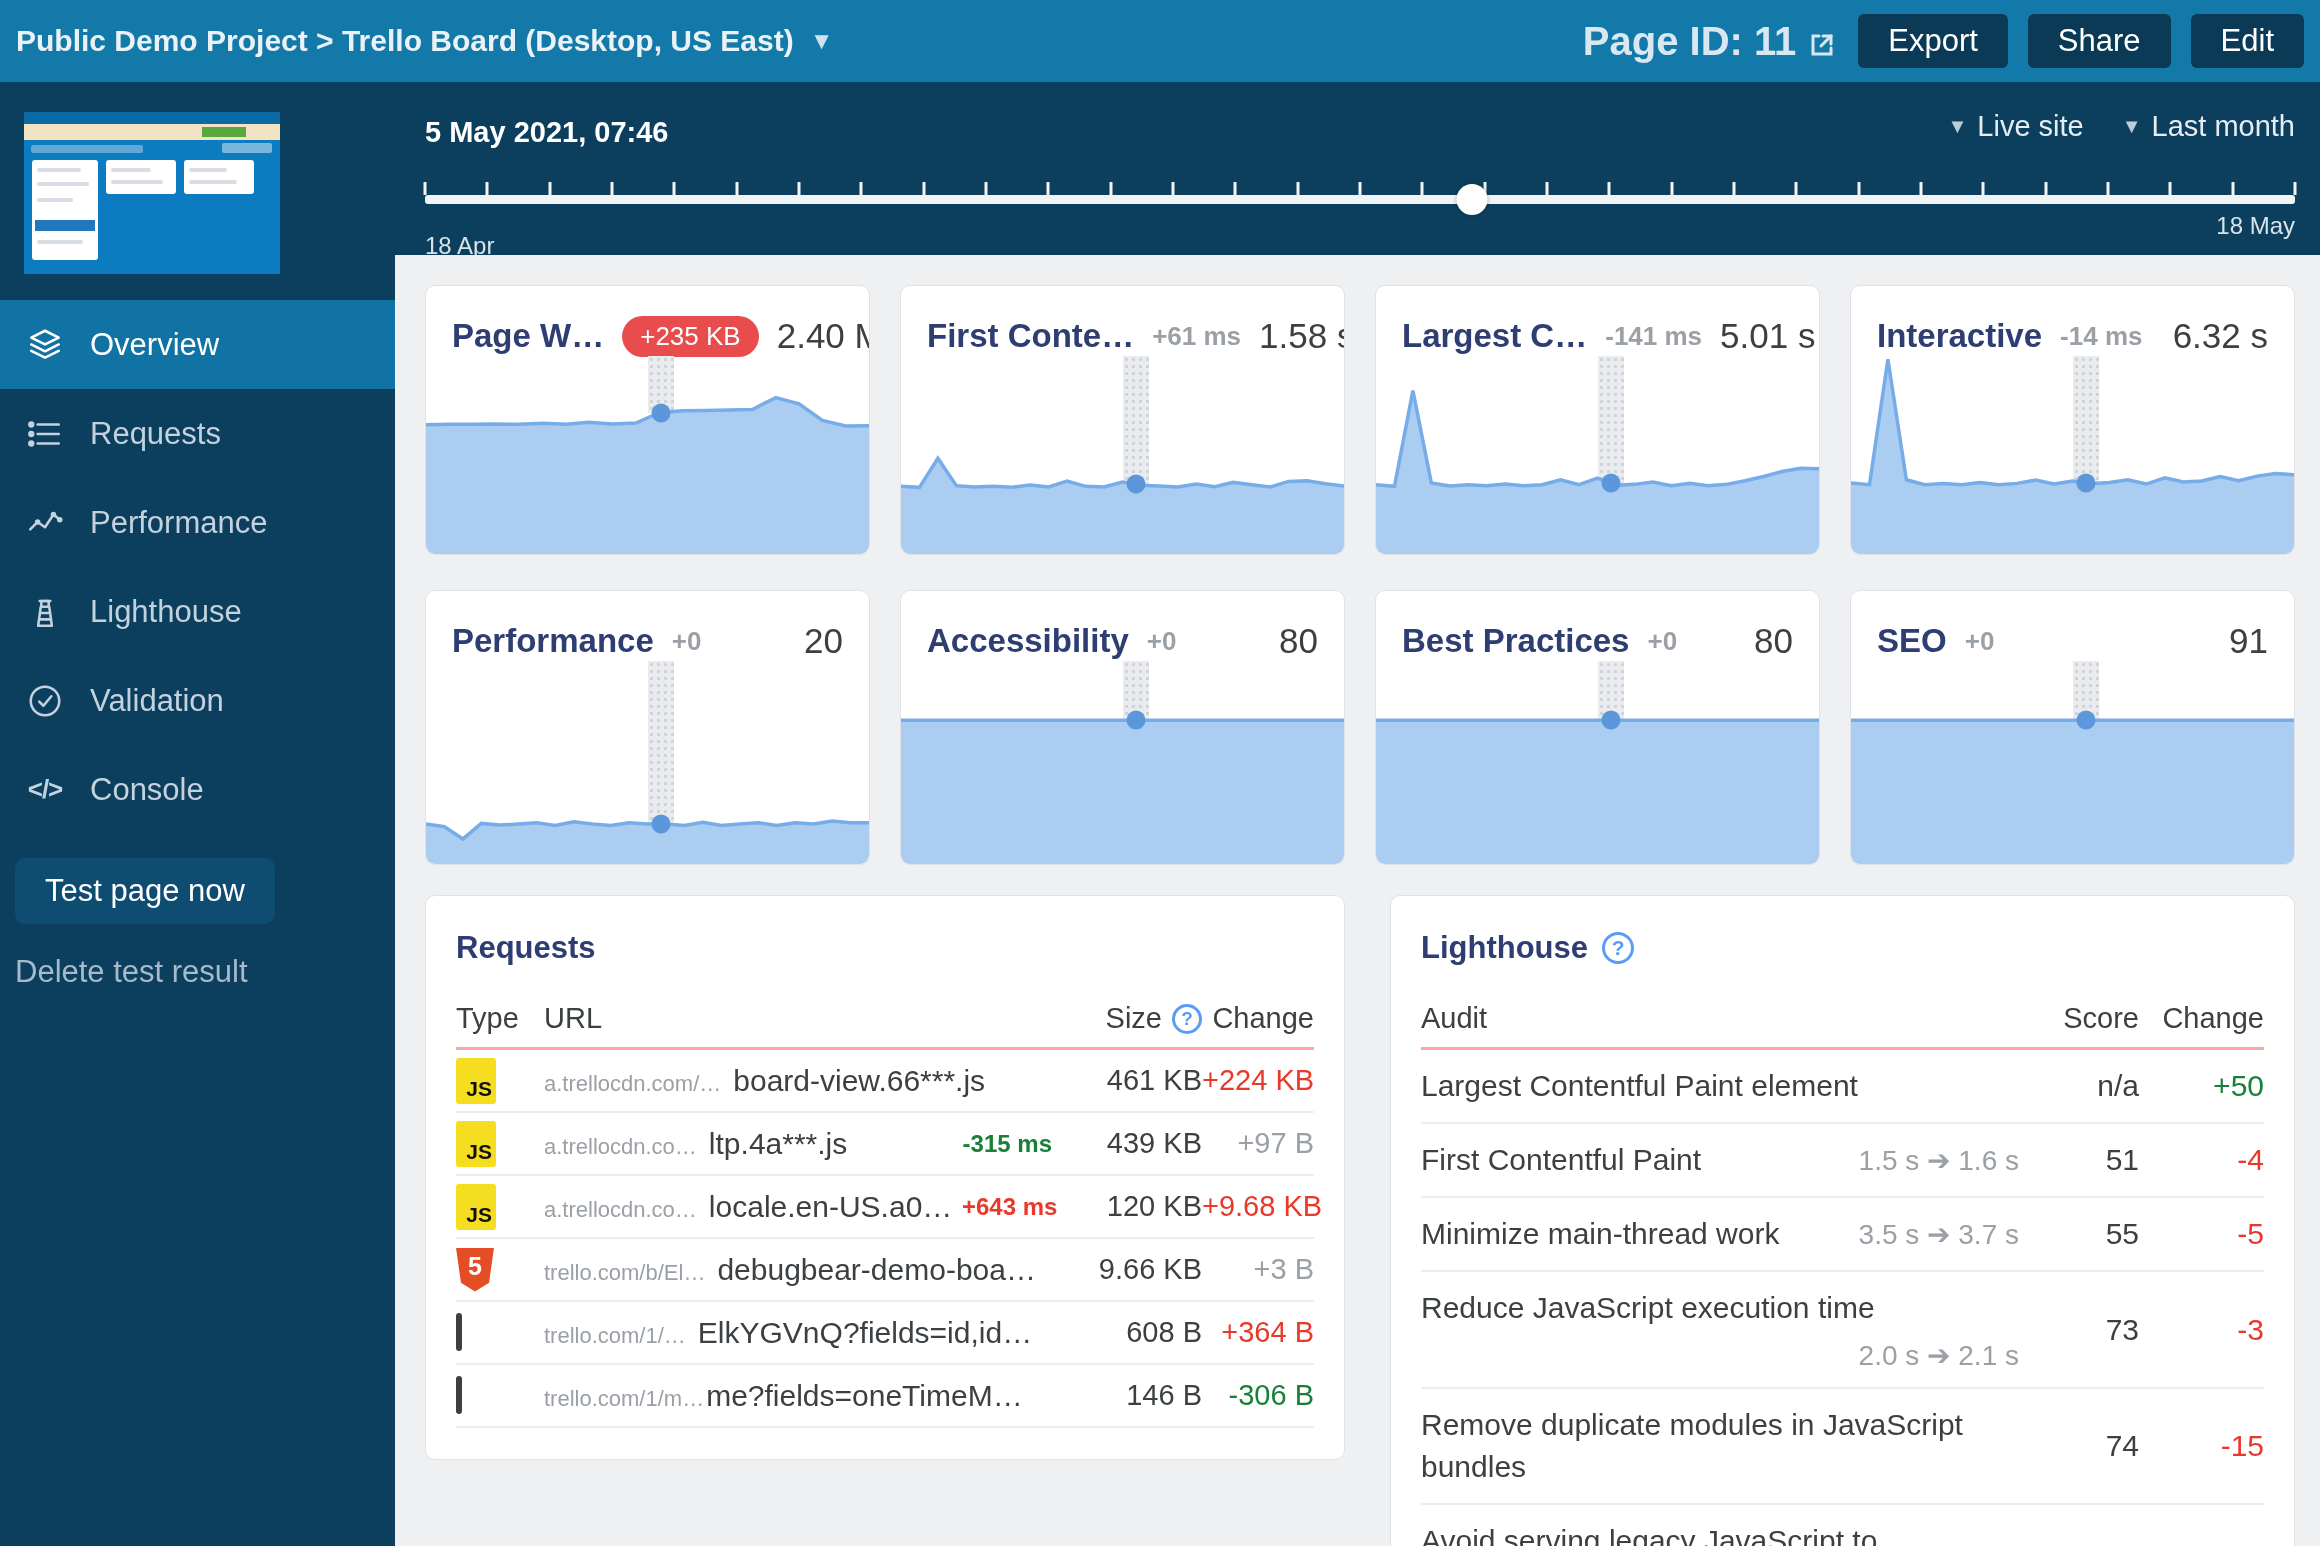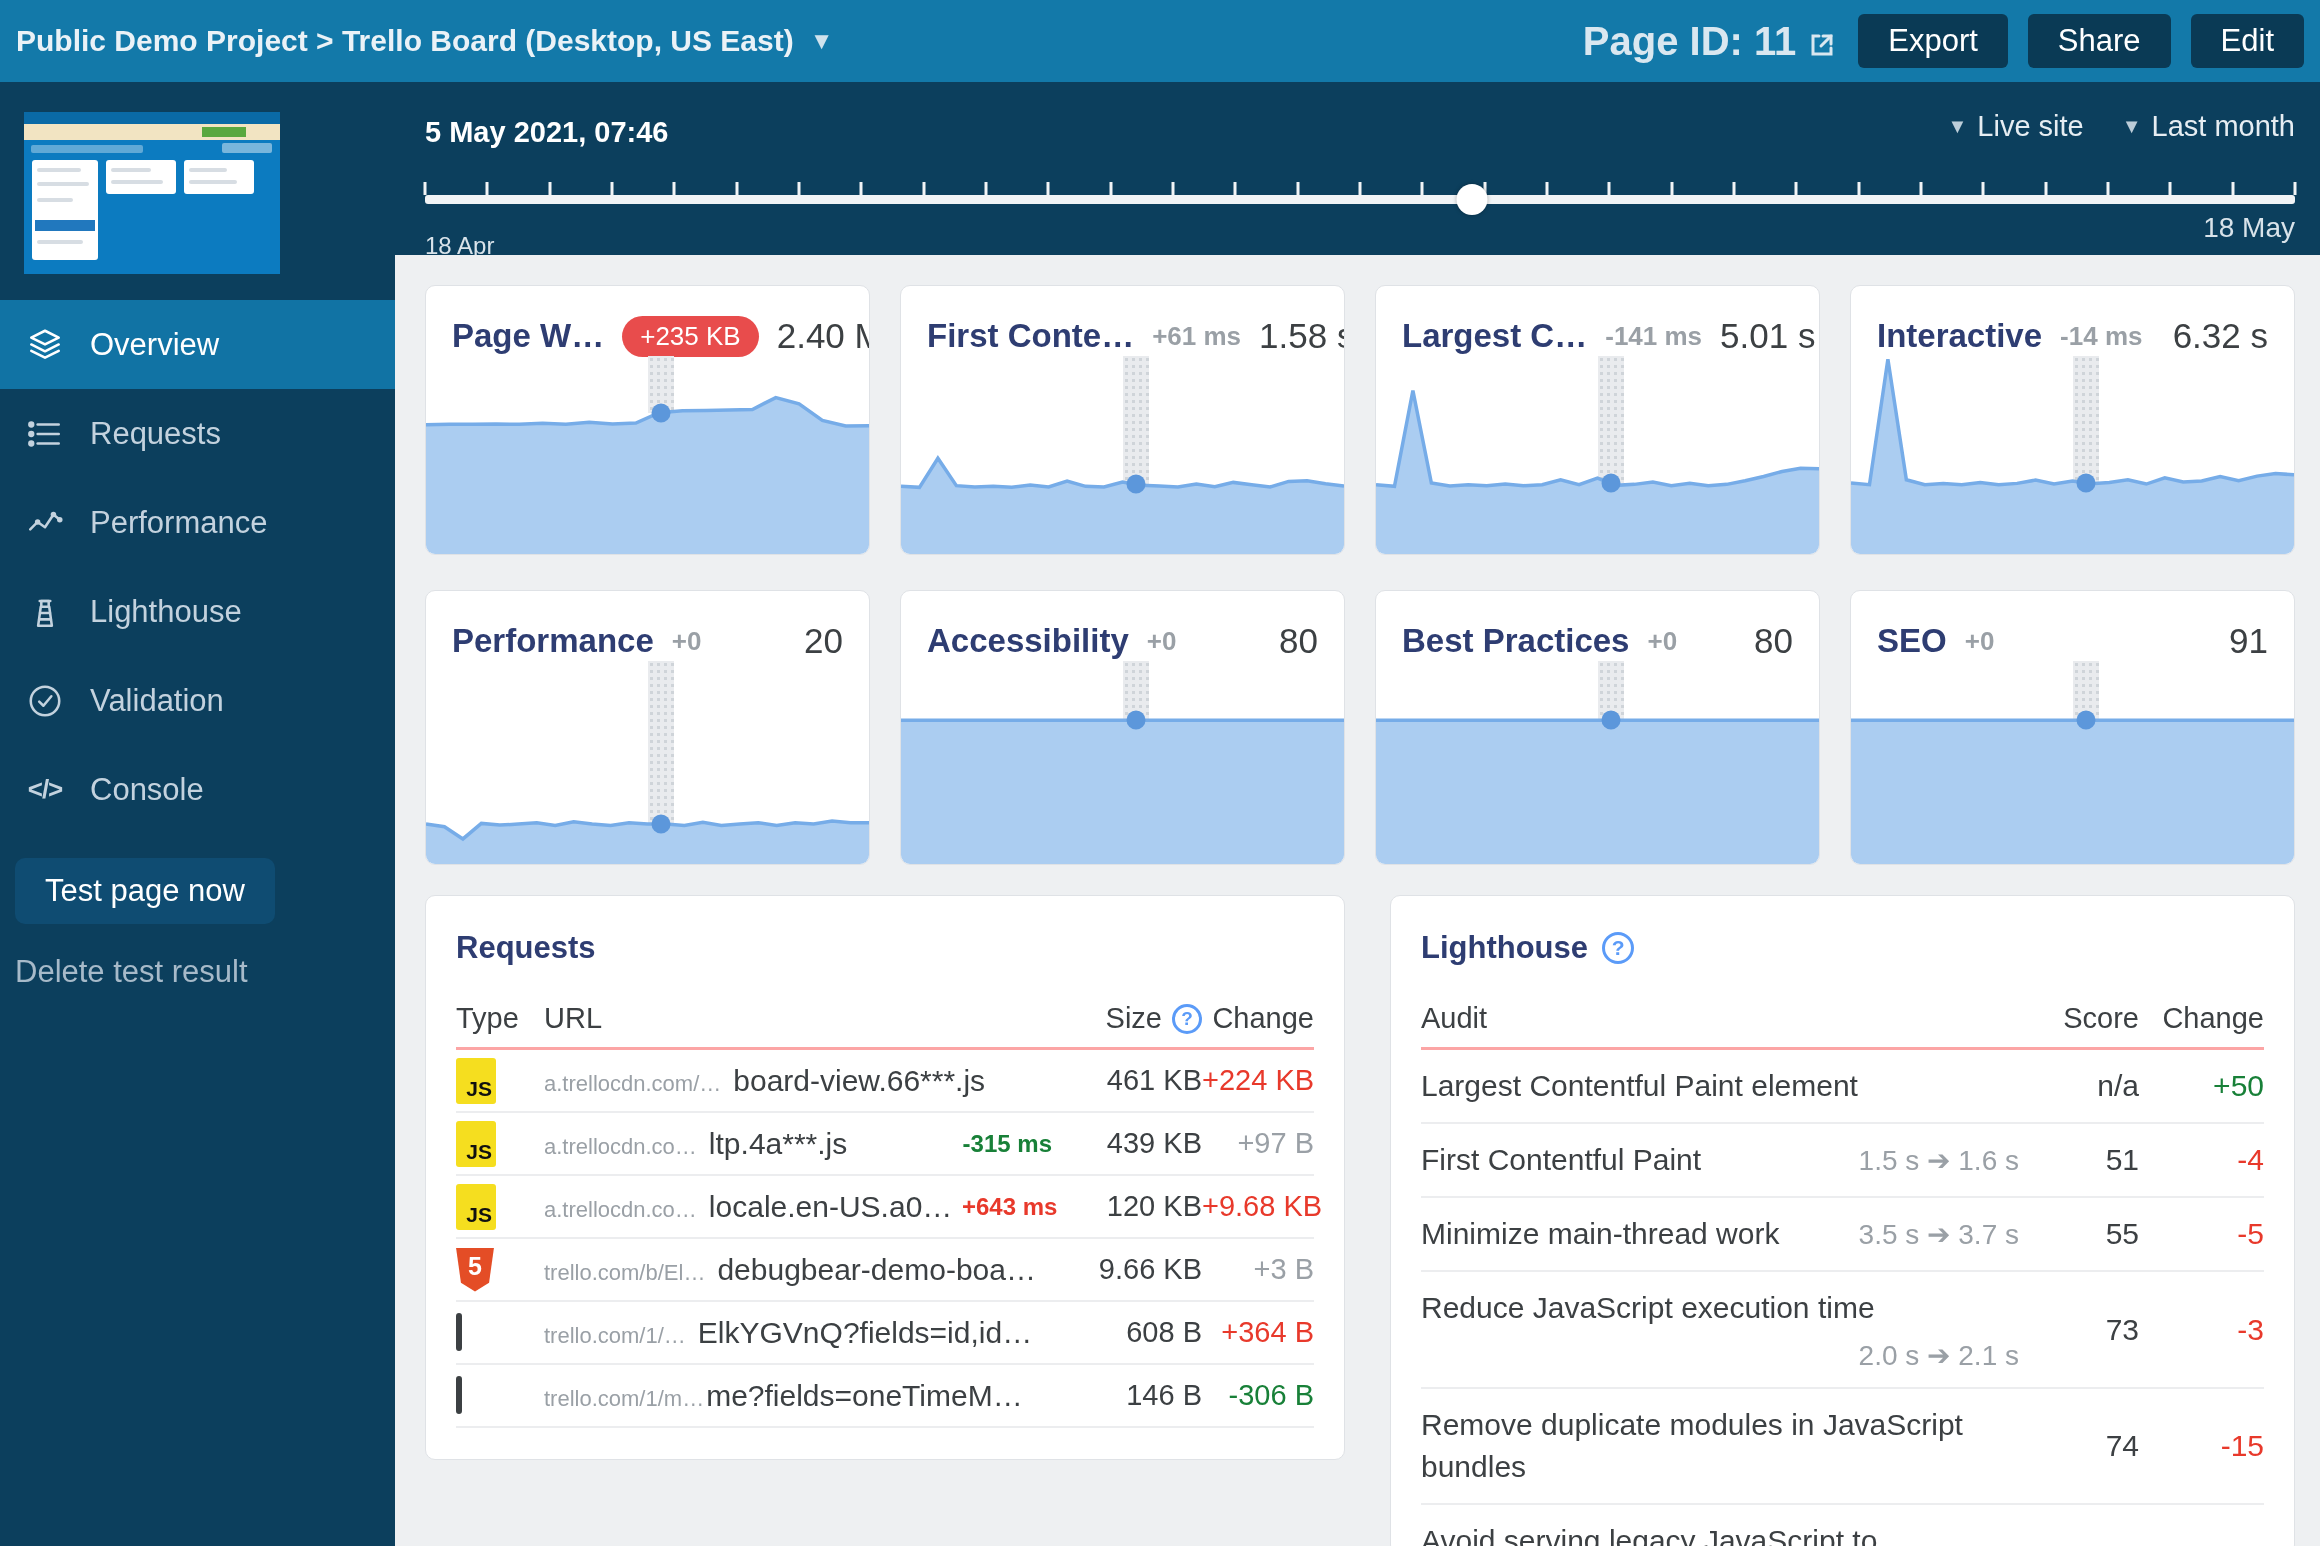--- a/index.html
+++ b/index.html
@@ -50,21 +50,21 @@
   .tl-date{position:absolute;left:30px;top:34px;color:#FFF;font-size:29px;font-weight:700;}
   .tl-drops{position:absolute;right:25px;top:28px;display:flex;gap:38px;}
   .drop{display:flex;align-items:center;gap:10px;color:#E6EDF2;font-size:29px;cursor:pointer;}
   .drop .tri{font-size:20px;color:#BCCDD9;}
   .slider{position:absolute;left:30px;right:25px;top:96px;height:26px;cursor:pointer;}
   .track{position:absolute;left:0;right:0;bottom:0;height:9px;background:#F1F4F6;border-radius:3px;}
   .tick{position:absolute;bottom:9px;width:3px;height:13px;background:#F1F4F6;transform:translateX(-50%);}
   .handle{position:absolute;bottom:-11px;width:31px;height:31px;background:#FFF;border-radius:50%;
     transform:translateX(-50%);cursor:grab;box-shadow:0 0 4px rgba(0,0,0,.3);}
   .tl-start{position:absolute;left:30px;top:130px;color:#D9E3EA;font-size:24px;margin-top:20px;}
-  .tl-end{position:absolute;right:25px;top:130px;color:#D9E3EA;font-size:28px;}
+  .tl-end{position:absolute;right:25px;top:130px;color:#D9E3EA;font-size:24px;}
 
   
   .content{position:absolute;left:395px;top:255px;right:0;bottom:0;background:#EEF0F2;
     padding:30px 25px 0 30px;overflow:hidden;}
   .cards-row{display:flex;gap:30px;}
   .cards-row.r1{height:270px;margin-bottom:35px;}
   .cards-row.r2{height:275px;margin-bottom:30px;}
   .card{flex:1;background:#FFF;border:1px solid #DFE2E6;border-radius:10px;position:relative;
     overflow:hidden;cursor:pointer;}
   .card-head{position:absolute;left:0;right:0;top:0;height:70px;display:flex;align-items:center;

